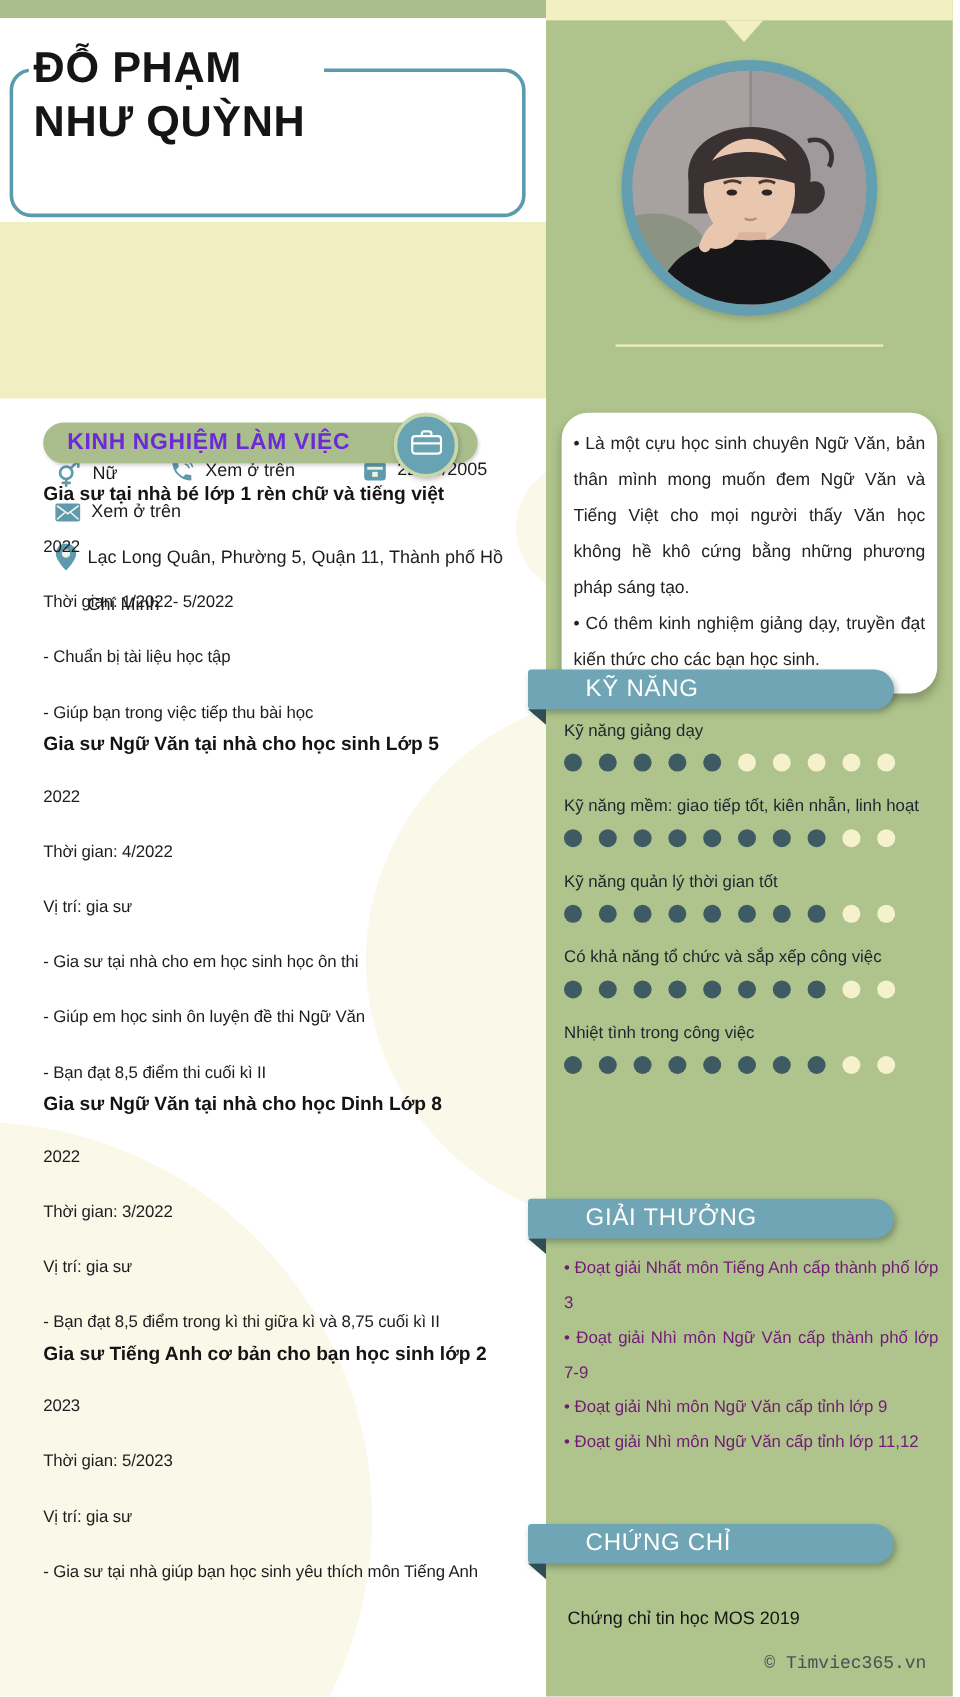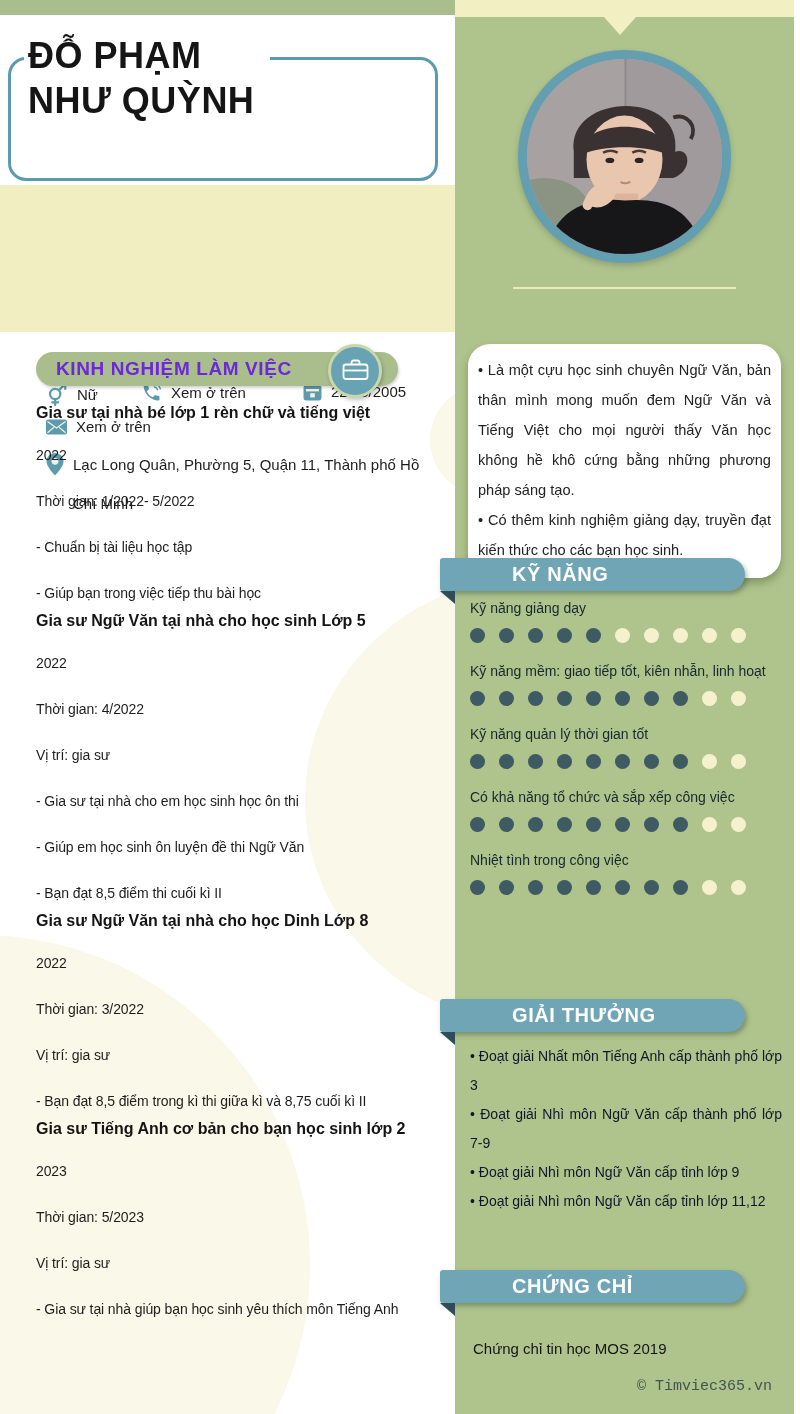--- a/index.html
+++ b/index.html
@@ -51,34 +51,34 @@
               border:9px solid #639fb1;overflow:hidden;background:#a7a1a2;box-shadow:0 3px 6px rgba(0,0,0,.18);}
   .photo-ring svg{display:block;}
   .photo-divider{position:absolute;left:58px;top:287px;width:223px;height:2px;background:#eceabc;}
 
   .about-box{position:absolute;left:13px;top:344px;width:313px;background:#fff;border-radius:22px;
              padding:11px 10px 13px 10px;box-sizing:border-box;box-shadow:0 5px 8px rgba(50,60,30,.35);}
   .about-line{margin:0;font-size:14.6px;line-height:30px;text-align:justify;color:#222;}
 
   .side-header{position:absolute;left:-15px;width:305px;height:33px;background:#6fa5b5;
                border-radius:3px 17px 17px 3px;box-shadow:2px 3px 5px rgba(40,60,50,.38);}
-  .side-header .label{font-size:20px;font-weight:bold;color:#fff;letter-spacing:.6px;line-height:33px;padding-left:48px;margin-left:24px;}
+  .side-header .label{font-size:20px;font-weight:normal;color:#fff;letter-spacing:.6px;line-height:33px;padding-left:48px;}
   .side-header::after{content:"";position:absolute;left:0;top:33px;width:0;height:0;
                border-top:13px solid #2f4d57;border-left:15px solid transparent;}
   .hdr-skills{top:558px;} .hdr-awards{top:999px;} .hdr-certs{top:1270px;}
 
   .skills-list{position:absolute;left:15px;top:598px;width:318px;}
   .skill-label{font-size:14px;line-height:20px;margin-bottom:10px;color:#18272d;white-space:nowrap;}
   .skill-dots{margin-bottom:18px;height:15px;}
   .dot{display:inline-block;width:15px;height:15px;border-radius:50%;margin-right:14px;}
   .dot.filled{background:#3e5a62;}
   .dot.empty{background:#f5f1cd;}
 
   .awards-list{position:absolute;left:15px;top:1042px;width:312px;}
-  .award-item{font-size:14px;line-height:29px;text-align:justify;color:#0f172a;}
+  .award-item{font-size:14px;line-height:29px;text-align:justify;color:#701a75;}
 
   .certs-list{position:absolute;left:18px;top:1338px;}
   .cert-item{font-size:15px;line-height:22px;color:#151515;text-align:right;}
 
   .credit{position:absolute;right:22px;top:1378px;font-family:"Liberation Mono","DejaVu Sans Mono",monospace;
           font-size:15px;color:#3f5553;}
 </style>
 </head>
 <body>
 

